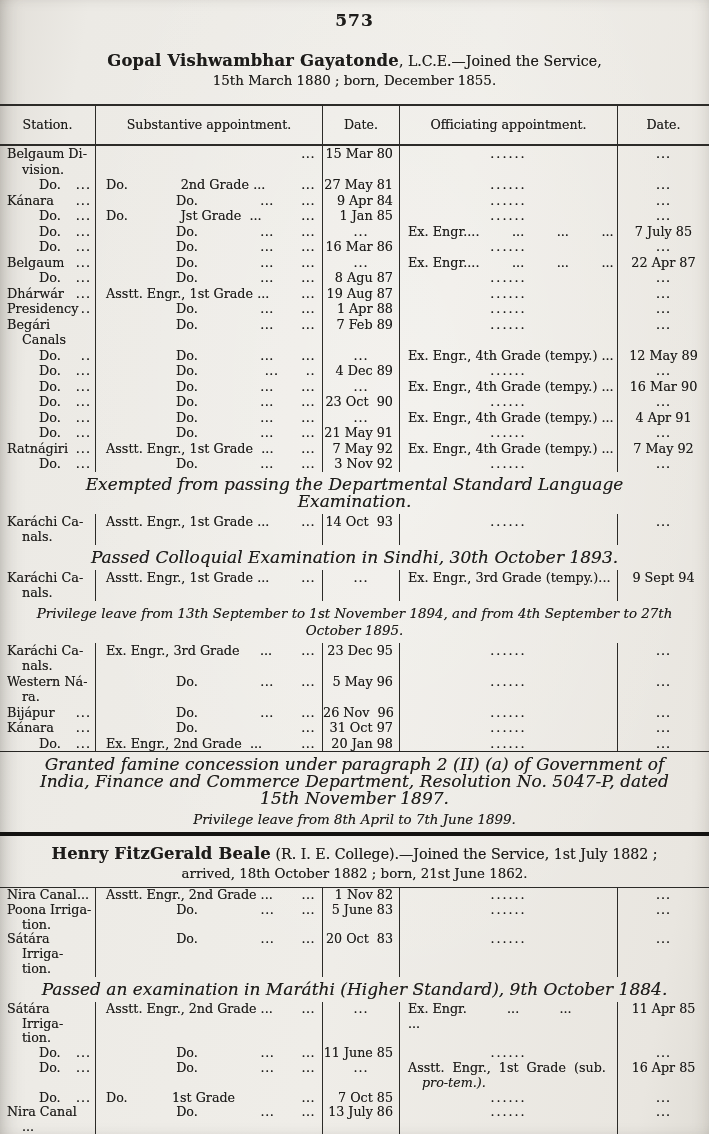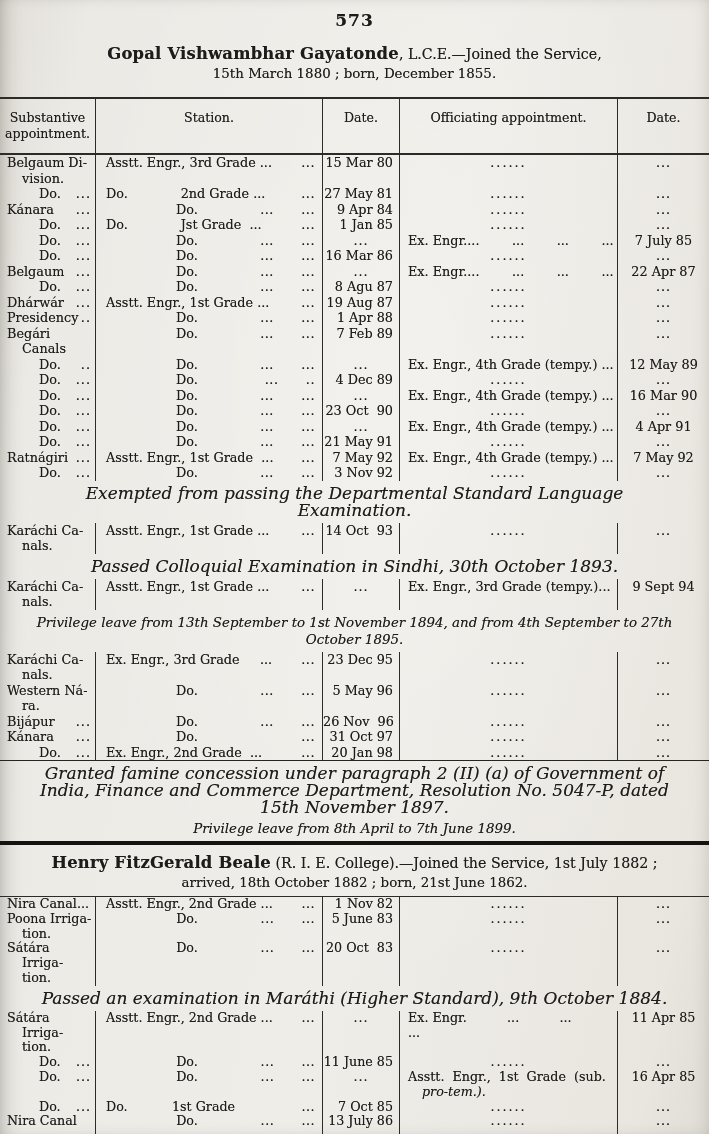--- a/index.html
+++ b/index.html
@@ -15,21 +15,21 @@
       radial-gradient(ellipse at 55% 35%, rgba(255,255,255,.25) 0%, rgba(255,255,255,0) 60%),
       linear-gradient(100deg,#e2dfd9 0%,#eceae5 10%,#efede8 55%,#e9e6e0 92%,#e0ddd6 100%);
     box-shadow:inset 14px 0 24px -18px rgba(60,55,45,.55), inset -10px 0 22px -18px rgba(60,55,45,.4);
     text-shadow:0 0 .4px rgba(30,28,25,.55);
   }
   .pagenum{
     text-align:center;font-weight:bold;font-size:17px;line-height:20px;
     padding-top:10px;letter-spacing:1px;
   }
   .sec-heading{text-align:center;}
-  .sec-heading.first{margin-top:14px;}
+  .sec-heading.first{margin-top:21px;}
   .h-line1{font-size:14.2px;line-height:19px;}
   .h-name{font-weight:bold;font-size:16.4px;letter-spacing:.2px;}
   .h-line2{font-size:13.4px;line-height:17px;margin-top:1px;}
 
   
   .thead,.trow{
     display:grid;
     grid-template-columns:95px 227px 77px 218px 92px;
   }
   .thead{
@@ -92,36 +92,35 @@
 <div class="page">
 
   <div class="pagenum">573</div>
 
   <div class="sec-heading first">
     <div class="h-line1"><span class="h-name">Gopal Vishwambhar Gayatonde</span><span>, L.C.E.—Joined the Service,</span></div>
     <div class="h-line2">15th March 1880 ; born, December 1855.</div>
   </div>
 
   <div class="thead">
+    <div class="hc">Station.</div>
     <div class="hc">Substantive appointment.</div>
-    <div class="hc">Station.</div>
     <div class="hc">Date.</div>
     <div class="hc">Officiating appointment.</div>
     <div class="hc">Date.</div>
   </div>
 
   <div id="flow1">
       <div class="rows-group">
         <div class="trow">
           <div class="cell st">
             <span class="st-text">Belgaum Di-
 vision.</span>
           </div>
           <div class="cell sub">
-            <span class="sub-text">Asstt. Engr., 3rd Grade ...</span>
             <span class="sub-dots">...</span>
           </div>
           <div class="cell date">15 Mar 80</div>
           <div class="cell off c"><span class="off-l1">......</span></div>
           <div class="cell offd dots">...</div>
         </div>
         <div class="trow">
           <div class="cell st do">
             <span class="st-text">Do.</span>
             <span class="st-dots">...</span>

